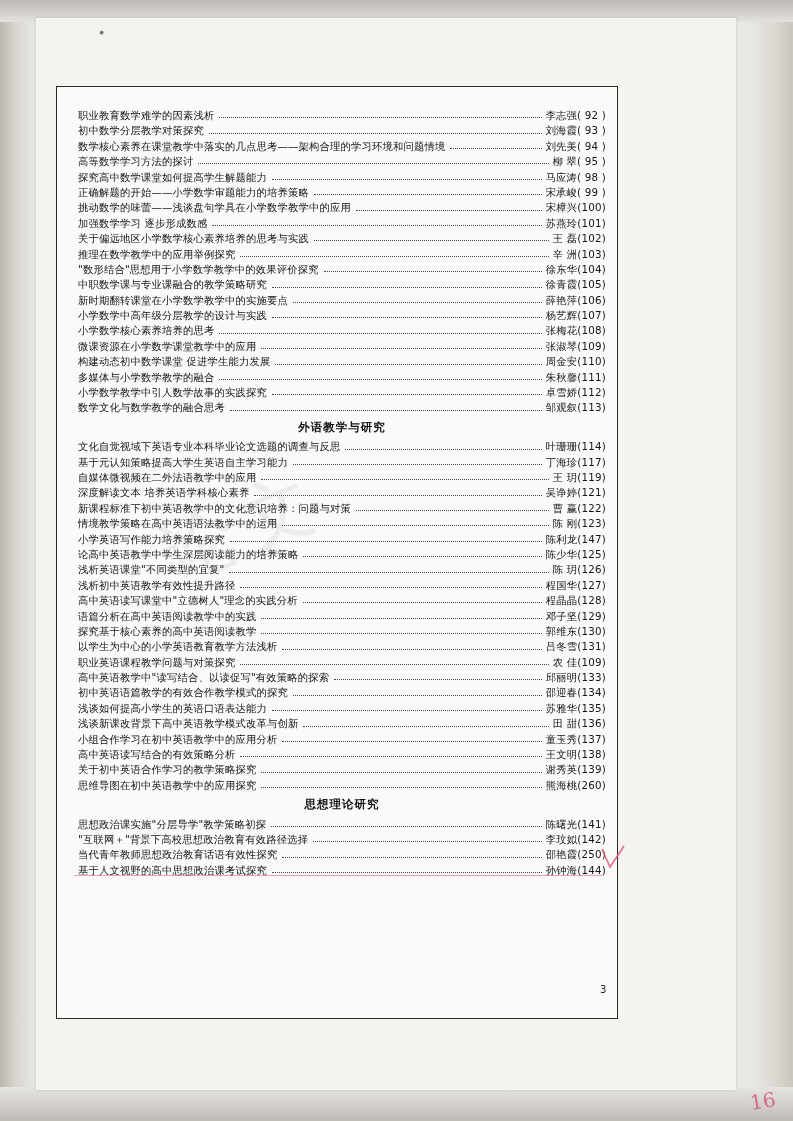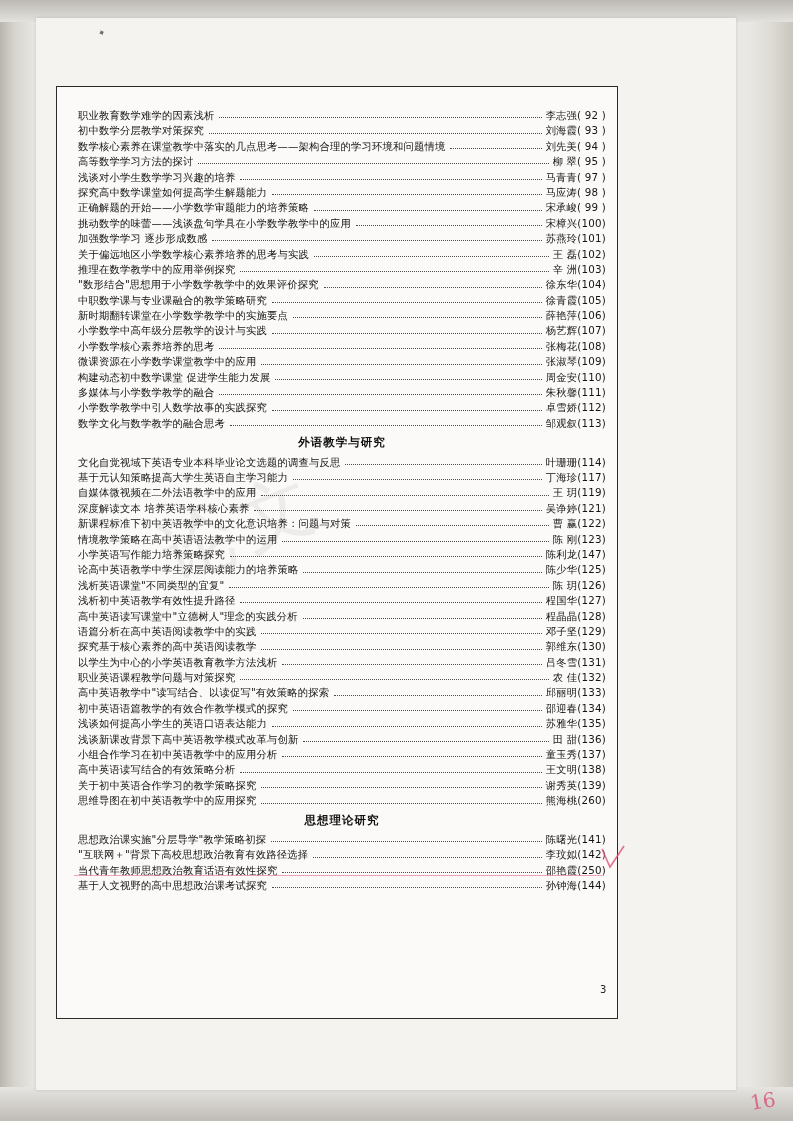--- a/index.html
+++ b/index.html
@@ -201,25 +201,20 @@
         <span class="title">数学核心素养在课堂教学中落实的几点思考——架构合理的学习环境和问题情境</span>
         <span class="leader"></span>
         <span class="author">刘先美( 94 )</span>
       </div>
       <div class="entry">
         <span class="title">高等数学学习方法的探讨</span>
         <span class="leader"></span>
         <span class="author">柳 翠( 95 )</span>
       </div>
       <div class="entry">
-        <span class="title">浅谈对小学生数学学习兴趣的培养</span>
-        <span class="leader"></span>
-        <span class="author">马青青( 97 )</span>
-      </div>
-      <div class="entry">
         <span class="title">探究高中数学课堂如何提高学生解题能力</span>
         <span class="leader"></span>
         <span class="author">马应涛( 98 )</span>
       </div>
       <div class="entry">
         <span class="title">正确解题的开始——小学数学审题能力的培养策略</span>
         <span class="leader"></span>
         <span class="author">宋承峻( 99 )</span>
       </div>
       <div class="entry">
@@ -359,21 +354,21 @@
         <span class="author">郭维东(130)</span>
       </div>
       <div class="entry">
         <span class="title">以学生为中心的小学英语教育教学方法浅析</span>
         <span class="leader"></span>
         <span class="author">吕冬雪(131)</span>
       </div>
       <div class="entry">
         <span class="title">职业英语课程教学问题与对策探究</span>
         <span class="leader"></span>
-        <span class="author">农 佳(132)</span>
+        <span class="author">农 佳(109)</span>
       </div>
       <div class="entry">
         <span class="title">高中英语教学中"读写结合、以读促写"有效策略的探索</span>
         <span class="leader"></span>
         <span class="author">邱丽明(133)</span>
       </div>
       <div class="entry">
         <span class="title">初中英语语篇教学的有效合作教学模式的探究</span>
         <span class="leader"></span>
         <span class="author">邵迎春(134)</span>

